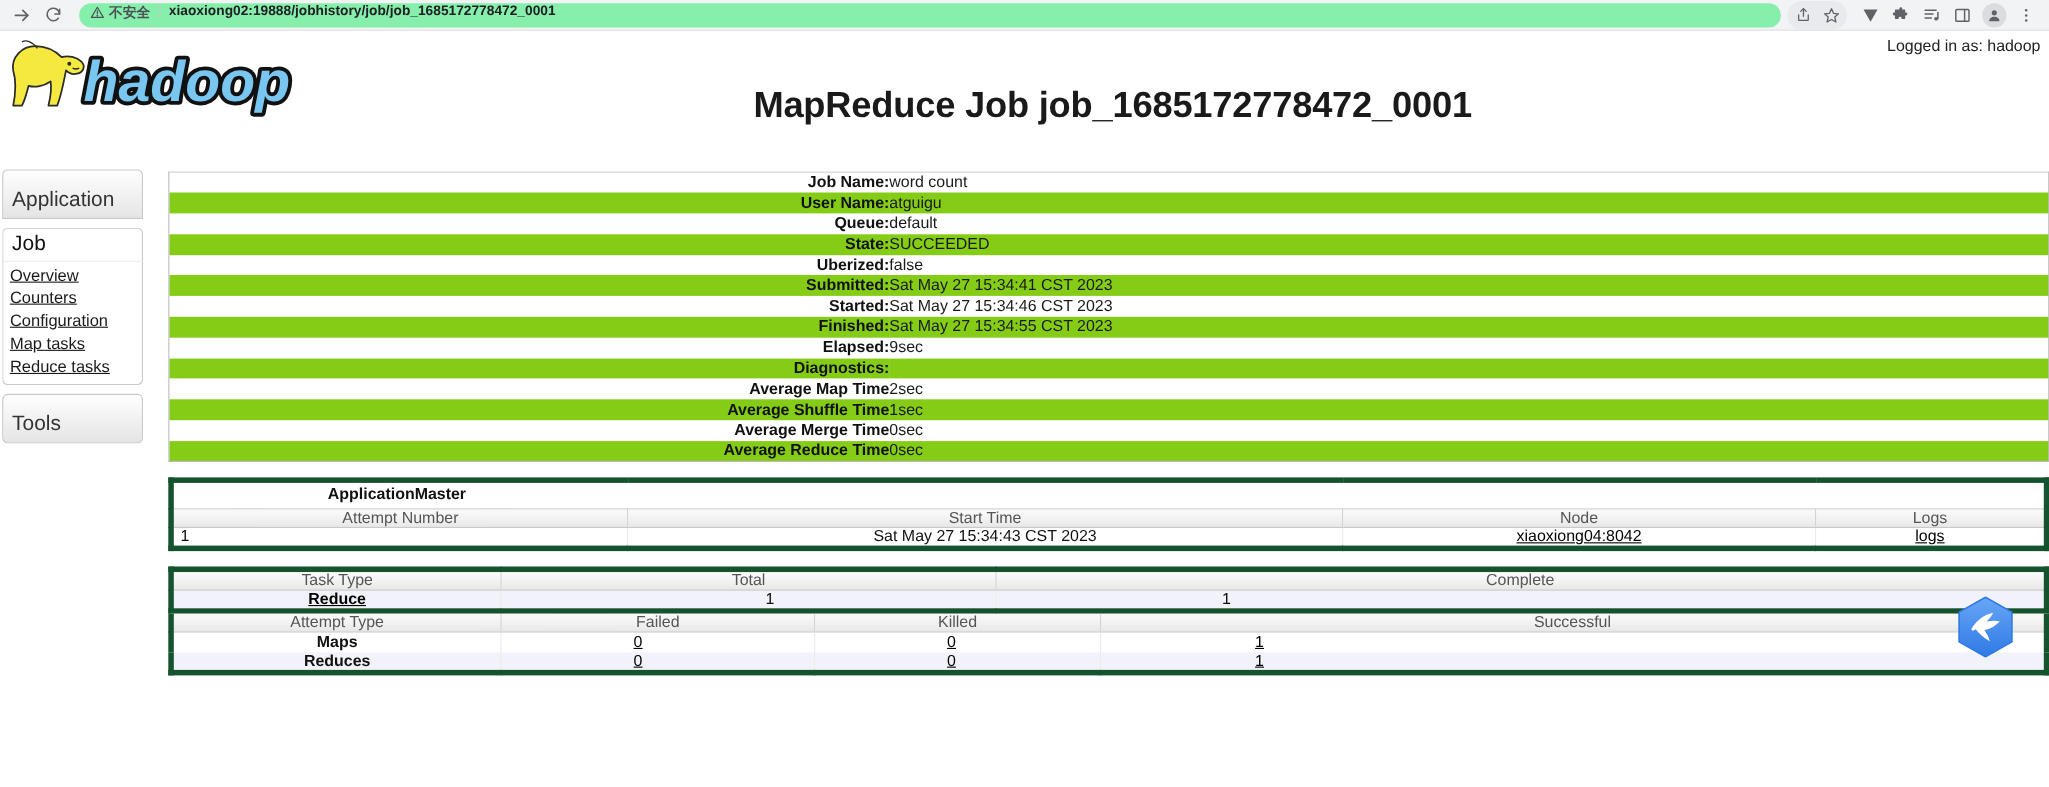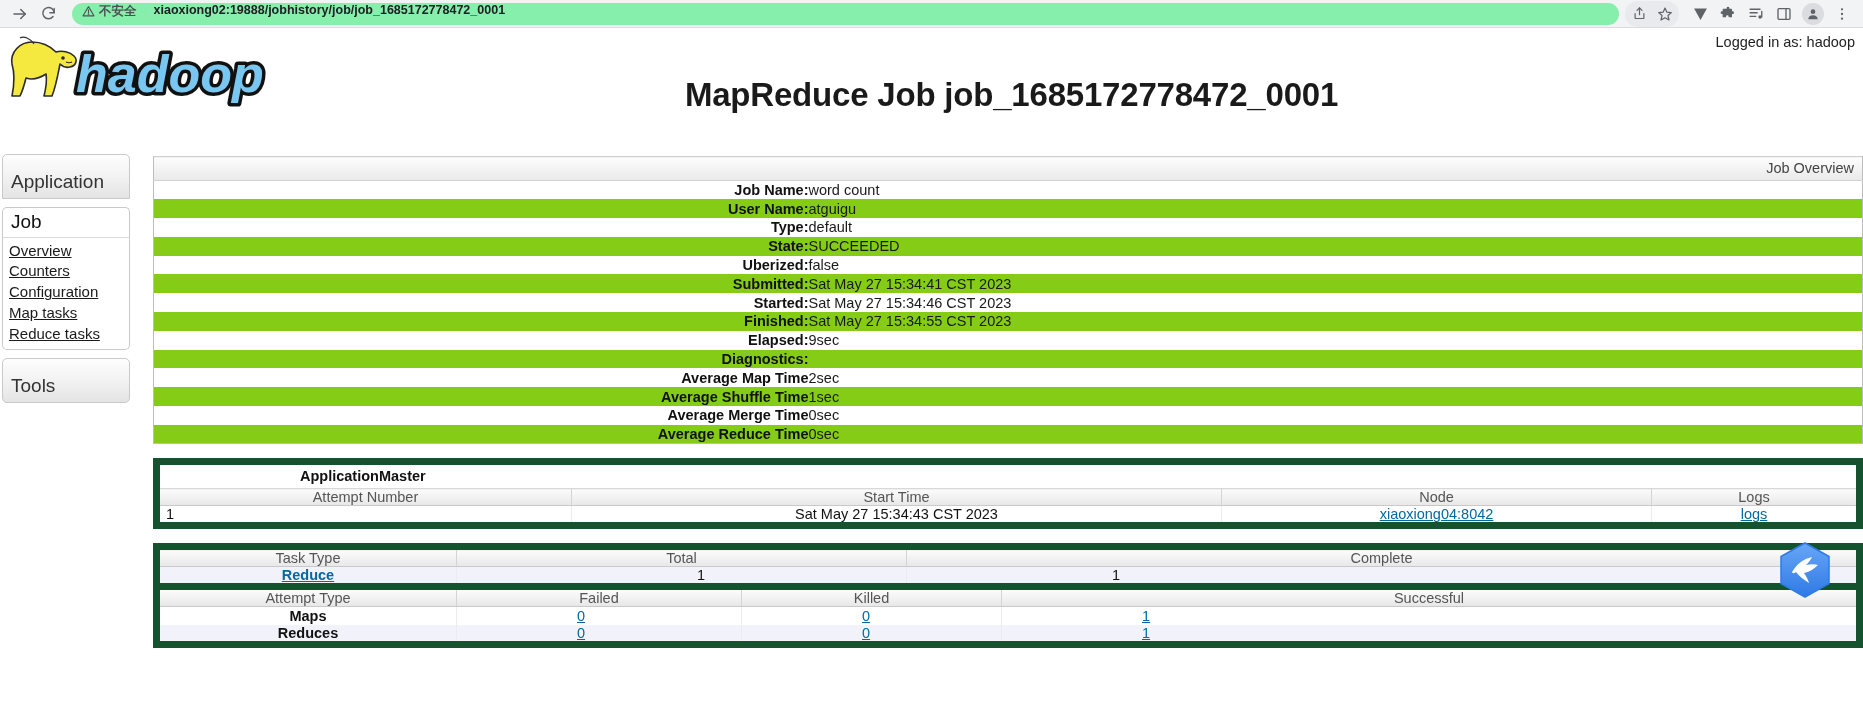--- a/index.html
+++ b/index.html
@@ -212,21 +212,21 @@
   }
   .ov-val {
     text-align: left;
     padding-left: 1px;
     font-size: 14.5px;
     color: #1a1a1a;
   }
 
   
   .dt {
-    border: 7px solid #14532d;
+    border: 5px solid #14532d;
     background: #fff;
     margin-top: 14px;
   }
   .dt .captionrow td {
     font-weight: bold;
     font-size: 14.5px;
     padding: 3px 0 4px 140px;
     background: #fff;
     border-bottom: 1px solid #d8d8d8;
   }
@@ -245,21 +245,21 @@
     font-size: 14.5px;
     padding: 3px 0 4px 0;
     border-left: 1px solid #ececec;
     height: 18px;
   }
   .dt td:first-child { border-left: none; }
   .dt tr.alt td { background: #f2f2fb; }
   .cell-center { text-align: center; }
   .cell-left-pad { padding-left: 6px !important; text-align: left; }
   a.hlink {
-    color: #0369a1;
+    color: #000000;
     text-decoration: underline;
     cursor: pointer;
   }
   a.hlink.bold { font-weight: bold; }
 
   
   #float-badge {
     position: absolute;
     left: 1779px; top: 514px;
     width: 52px; height: 56px;
@@ -392,33 +392,30 @@
     </div>
     <div class="nav-header standalone">
       <span>Tools</span>
     </div>
   </div>
 
   <div id="content">
 
     <table class="hTable" id="job-overview-table">
       <tbody>
-          <tr>
-        <td id="job-overview-caption" colspan="2">Job Overview</td>
-      </tr>
       <tr class="ov-row">
         <td class="ov-key">Job Name:</td>
         <td class="ov-val">word count</td>
       </tr>
       <tr class="ov-row alt">
         <td class="ov-key">User Name:</td>
         <td class="ov-val">atguigu</td>
       </tr>
       <tr class="ov-row">
-        <td class="ov-key">Type:</td>
+        <td class="ov-key">Queue:</td>
         <td class="ov-val">default</td>
       </tr>
       <tr class="ov-row alt">
         <td class="ov-key">State:</td>
         <td class="ov-val">SUCCEEDED</td>
       </tr>
       <tr class="ov-row">
         <td class="ov-key">Uberized:</td>
         <td class="ov-val">false</td>
       </tr>

